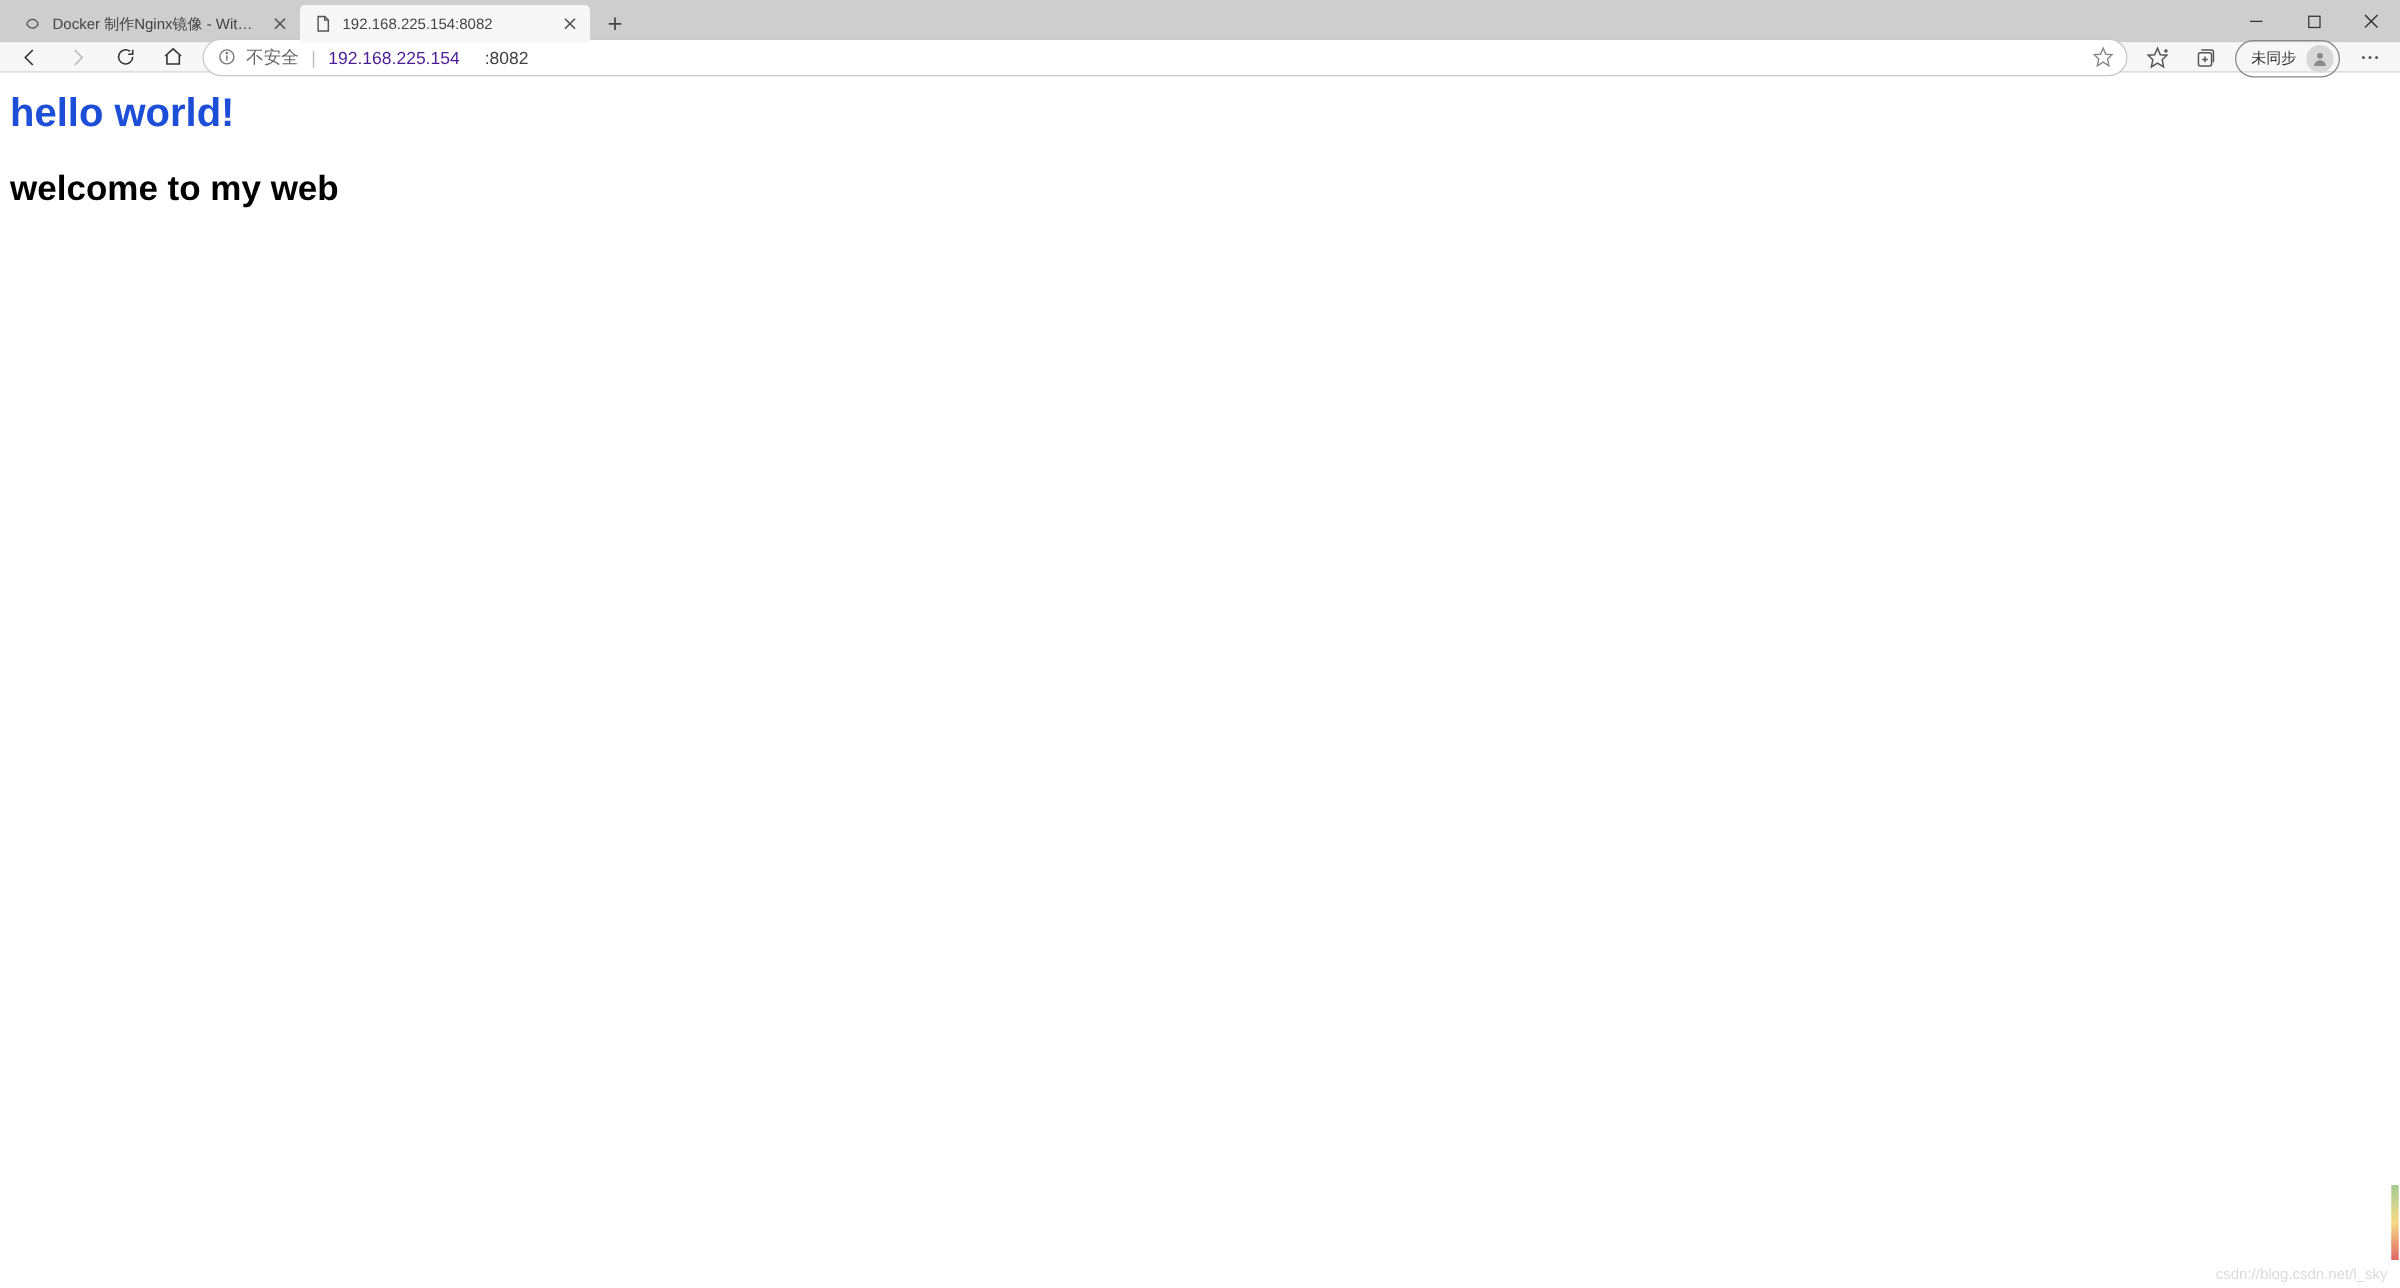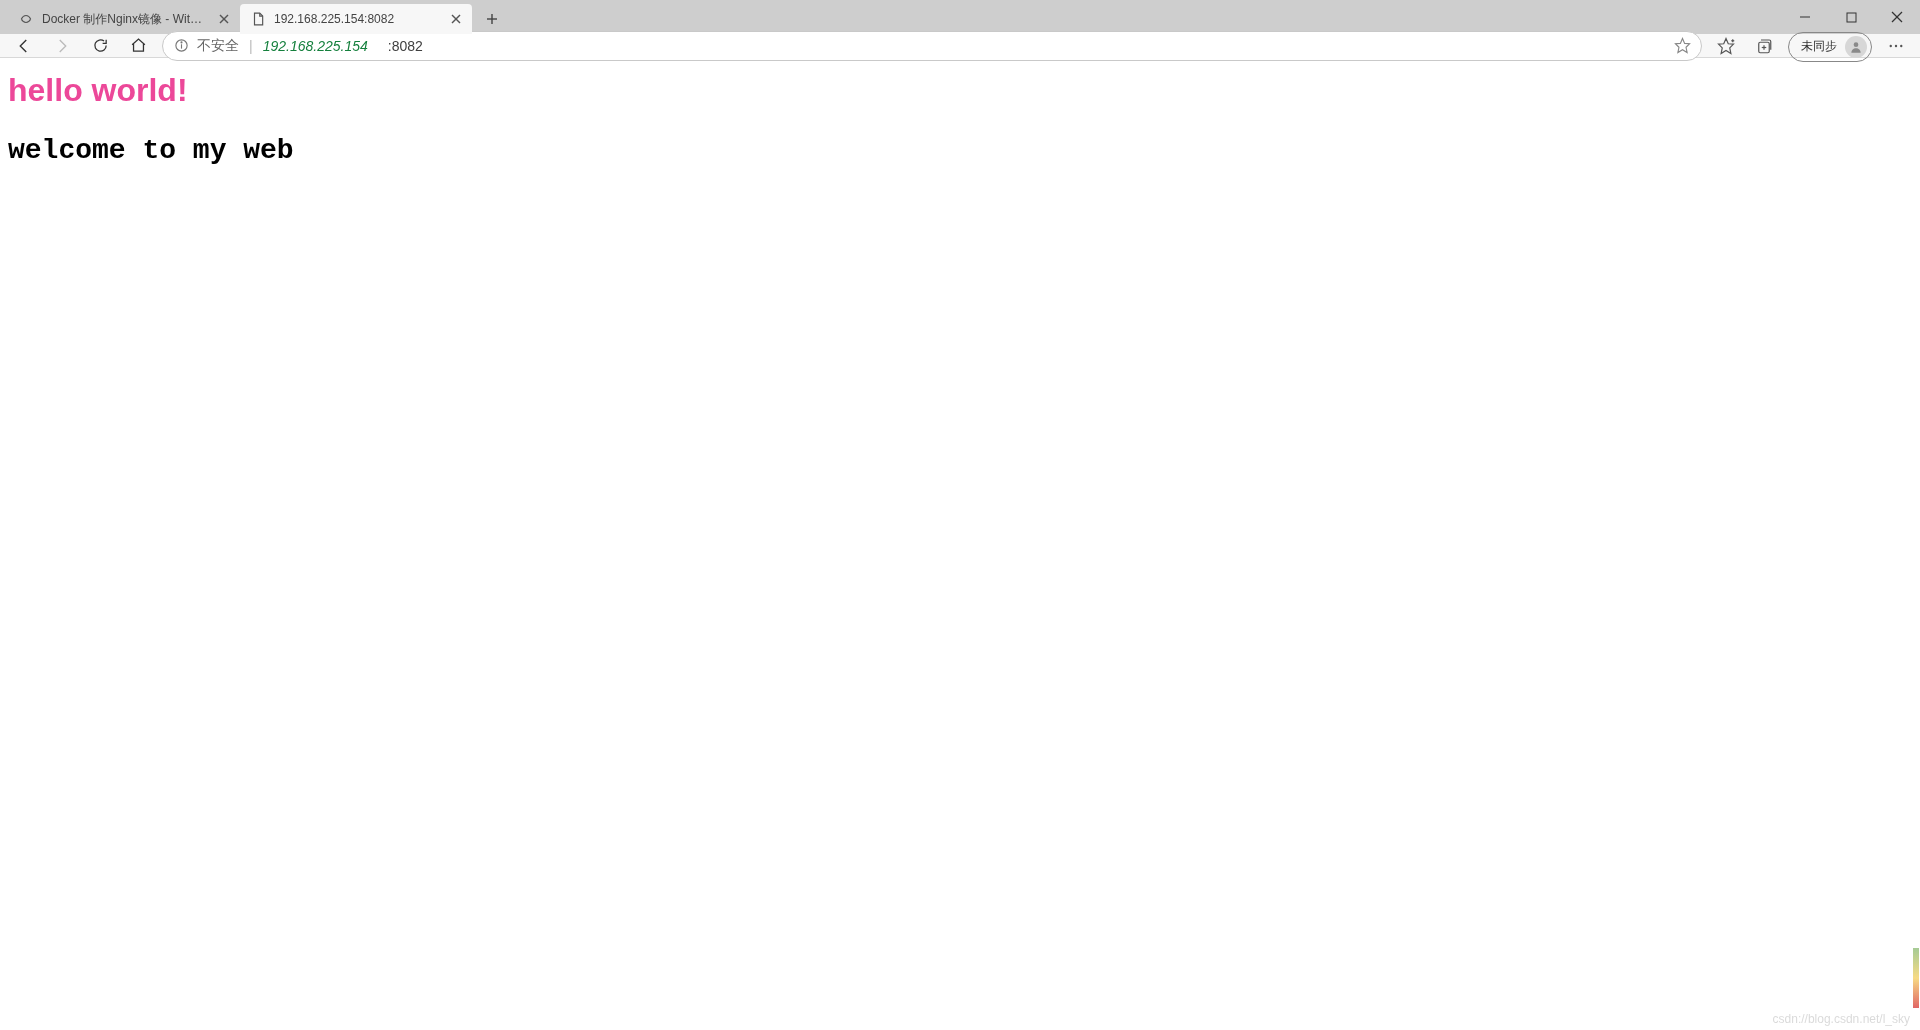--- a/index.html
+++ b/index.html
@@ -103,21 +103,21 @@
       font-size: 14px;
       color: #555;
       gap: 8px;
     }
     .address-bar .info-icon {
       width: 16px; height: 16px; color: #777;
       display: flex; align-items: center; justify-content: center;
     }
     .address-bar .security-label { color: #666; }
     .address-bar .divider-pipe { color: #bbb; margin: 0 2px; }
-    .address-bar .url-text { color: #15803d; font-style: italic; }
+    .address-bar .url-text { color: #4c1d95; }
     .address-bar .url-port { color: #404040; margin-left: 20px; }
     .address-bar .star-right {
       margin-left: auto; color: #888;
       display:flex; align-items:center;
     }
     .right-icons {
       display: flex; align-items: flex-end; gap: 2px;
     }
     .icon-btn {
       width: 36px; height: 32px;
@@ -145,27 +145,26 @@
     }
     
     .page-content {
       padding: 14px 8px;
       font-family: "Segoe UI", Arial, sans-serif;
     }
     .page-content h1 {
       font-size: 32px;
       font-weight: 700;
       margin-bottom: 26px;
-      color: #ec4899;
+      color: #1d4ed8;
     }
     .page-content h2 {
       font-size: 28px;
       font-weight: 700;
       color: #000;
-      font-family: Liberation Mono, monospace;
     }
     .watermark {
       position: absolute;
       right: 10px; bottom: 4px;
       font-size: 12px;
       color: rgba(150,150,150,0.35);
       font-family: Arial, sans-serif;
     }
     .scroll-indicator {
       position: absolute;

